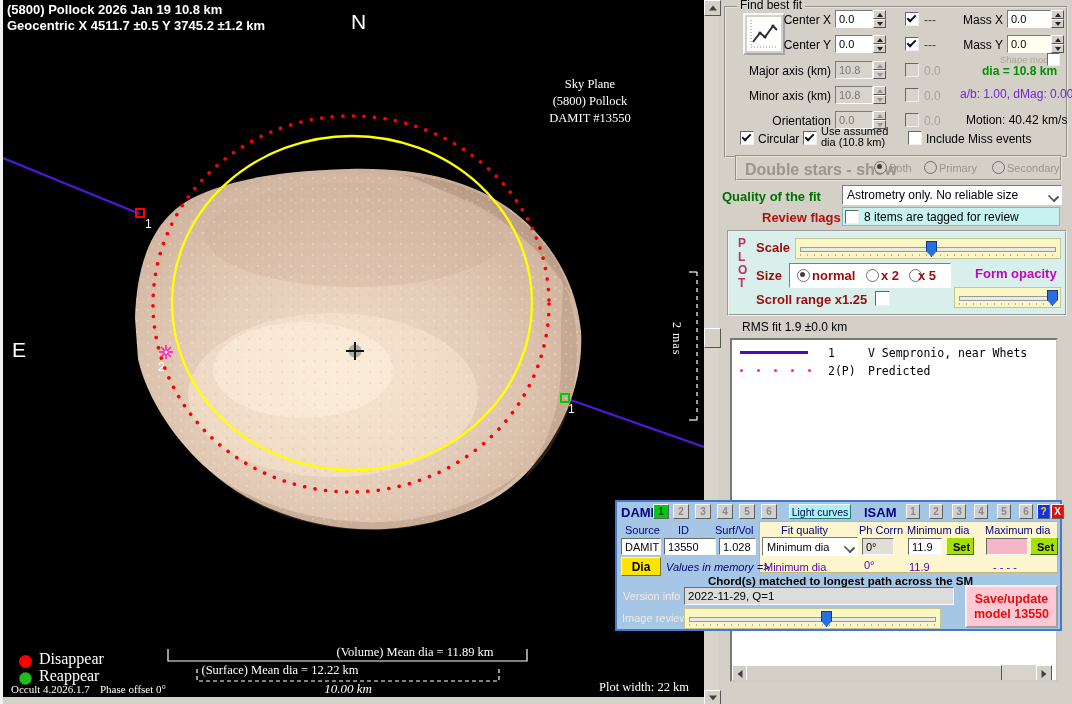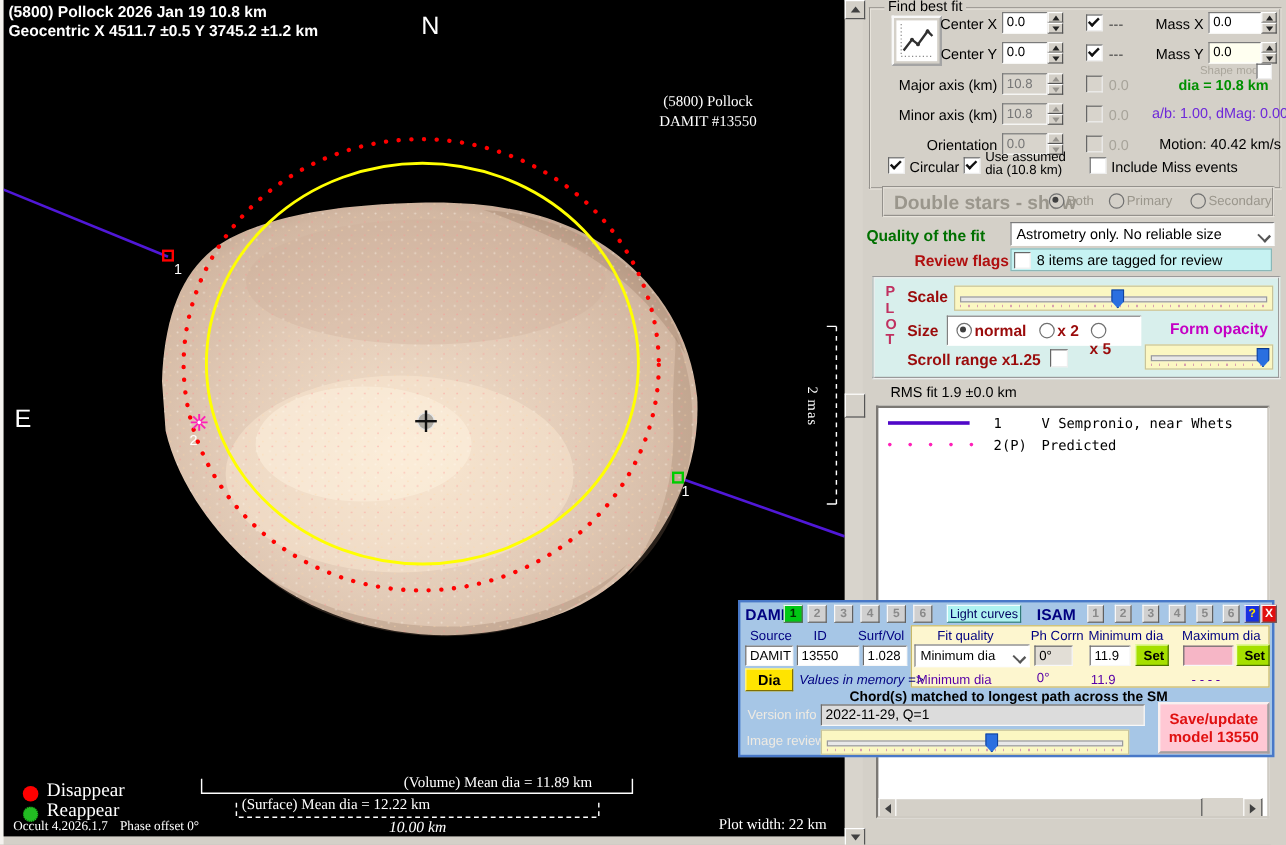--- a/index.html
+++ b/index.html
@@ -145,20 +145,21 @@
 
     <path d="M194,669 L194,681 L496,681 L496,669" fill="none" stroke="#fff" stroke-width="1.2" stroke-dasharray="4 3"></path>
   </svg>
 
   <div class="ctext" style="left:4px;top:2px;font-size:13px;font-weight:bold;">(5800) Pollock  2026 Jan 19   10.8 km</div>
   <div class="ctext" style="left:4px;top:18px;font-size:13px;font-weight:bold;">Geocentric X 4511.7 ±0.5  Y 3745.2 ±1.2 km</div>
   <div class="ctext" style="left:348px;top:10px;font-size:21px;">N</div>
   <div class="ctext" style="left:9px;top:338px;font-size:21px;">E</div>
 
   <div class="ctext ser" style="left:487px;top:76px;width:200px;text-align:center;font-size:12.5px;line-height:17px;">
+    <div>Sky Plane</div>
     <div>(5800) Pollock</div>
     <div>DAMIT #13550</div>
   </div>
 
   <div class="ctext ser" style="left:666px;top:322px;writing-mode:vertical-rl;font-size:12px;letter-spacing:1px;">2 mas</div>
 
   <div class="ctext" style="left:142px;top:217px;font-size:12px;">1</div>
   <div class="ctext" style="left:565px;top:402px;font-size:12px;">1</div>
   <div class="ctext" style="left:155px;top:360px;font-size:12px;">2</div>
 
@@ -307,21 +308,21 @@
       <div class="thumb" style="left:130px;"></div>
     </div>
 
     <div class="lbl dkred" style="left:27px;top:36px;">Size</div>
     <div class="abs" style="left:60px;top:31px;width:160px;height:23px;background:#fff;border:1px solid;border-color:#808080 #fff #fff #808080;">
       <div class="radio on" style="left:7px;top:5px;"></div>
       <div class="lbl dkred" style="left:22px;top:4px;">normal</div>
       <div class="radio" style="left:76px;top:5px;"></div>
       <div class="lbl dkred" style="left:91px;top:4px;">x 2</div>
       <div class="radio" style="left:119px;top:5px;"></div>
-      <div class="lbl dkred" style="left:118px;top:4px;margin-top:15px;">x 5</div>
+      <div class="lbl dkred" style="left:128px;top:4px;">x 5</div>
     </div>
     <div class="lbl magenta" style="left:246px;top:34px;">Form opacity</div>
 
     <div class="lbl dkred" style="left:27px;top:60px;">Scroll range x1.25</div>
     <div class="cb" style="left:146px;top:59px;width:13px;height:13px;"></div>
     <div class="slider" style="left:225px;top:55px;width:105px;height:19px;">
       <div class="thumb" style="left:92px;"></div>
     </div>
   </div>
 

